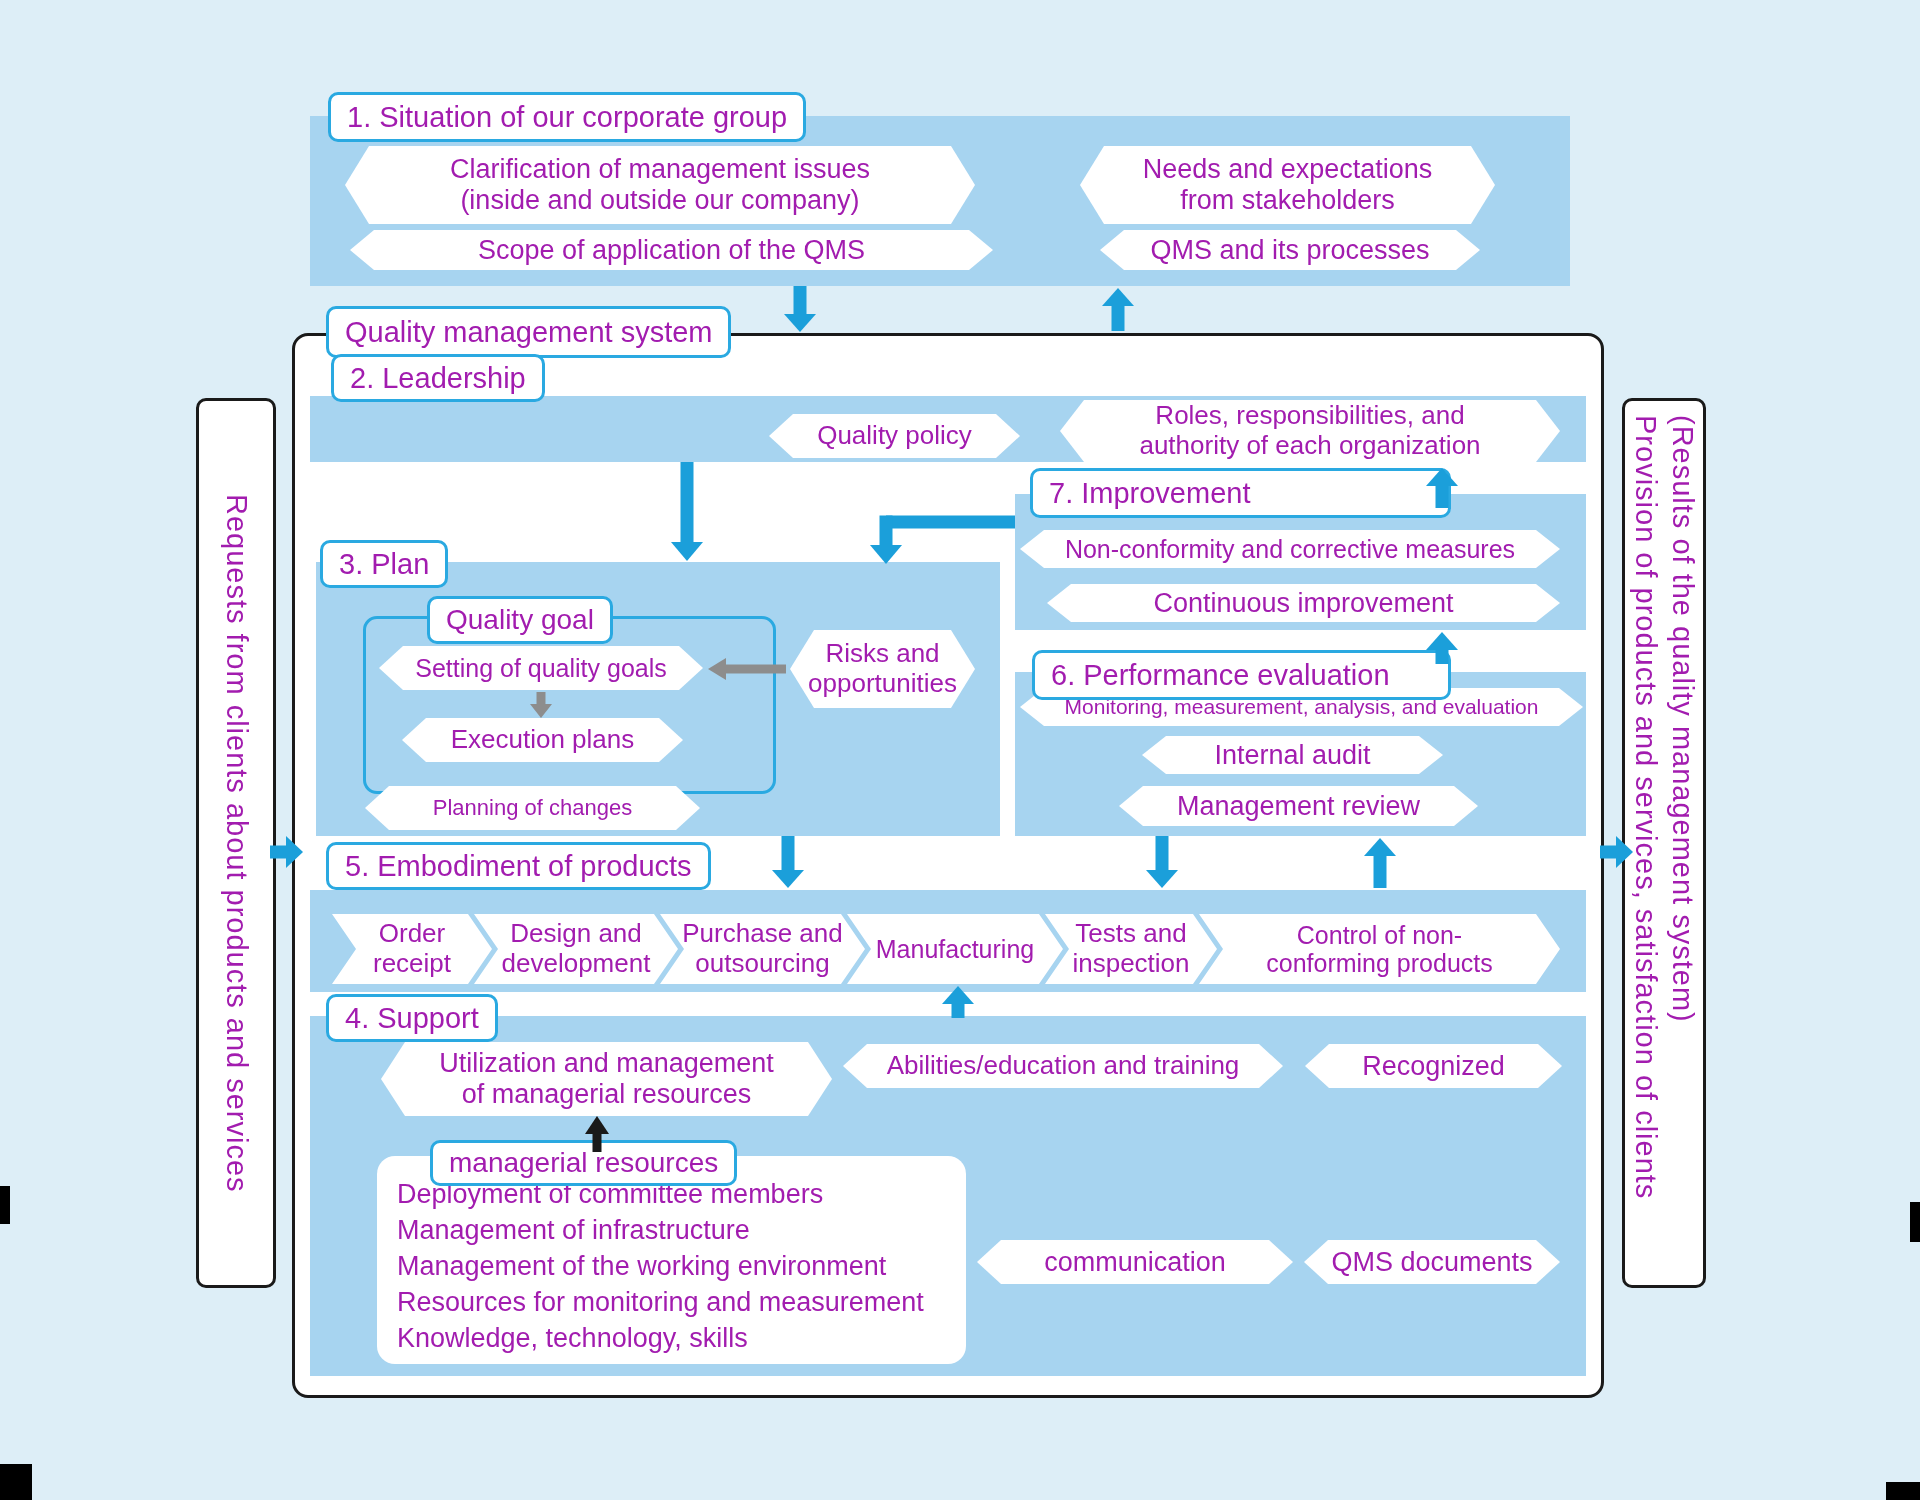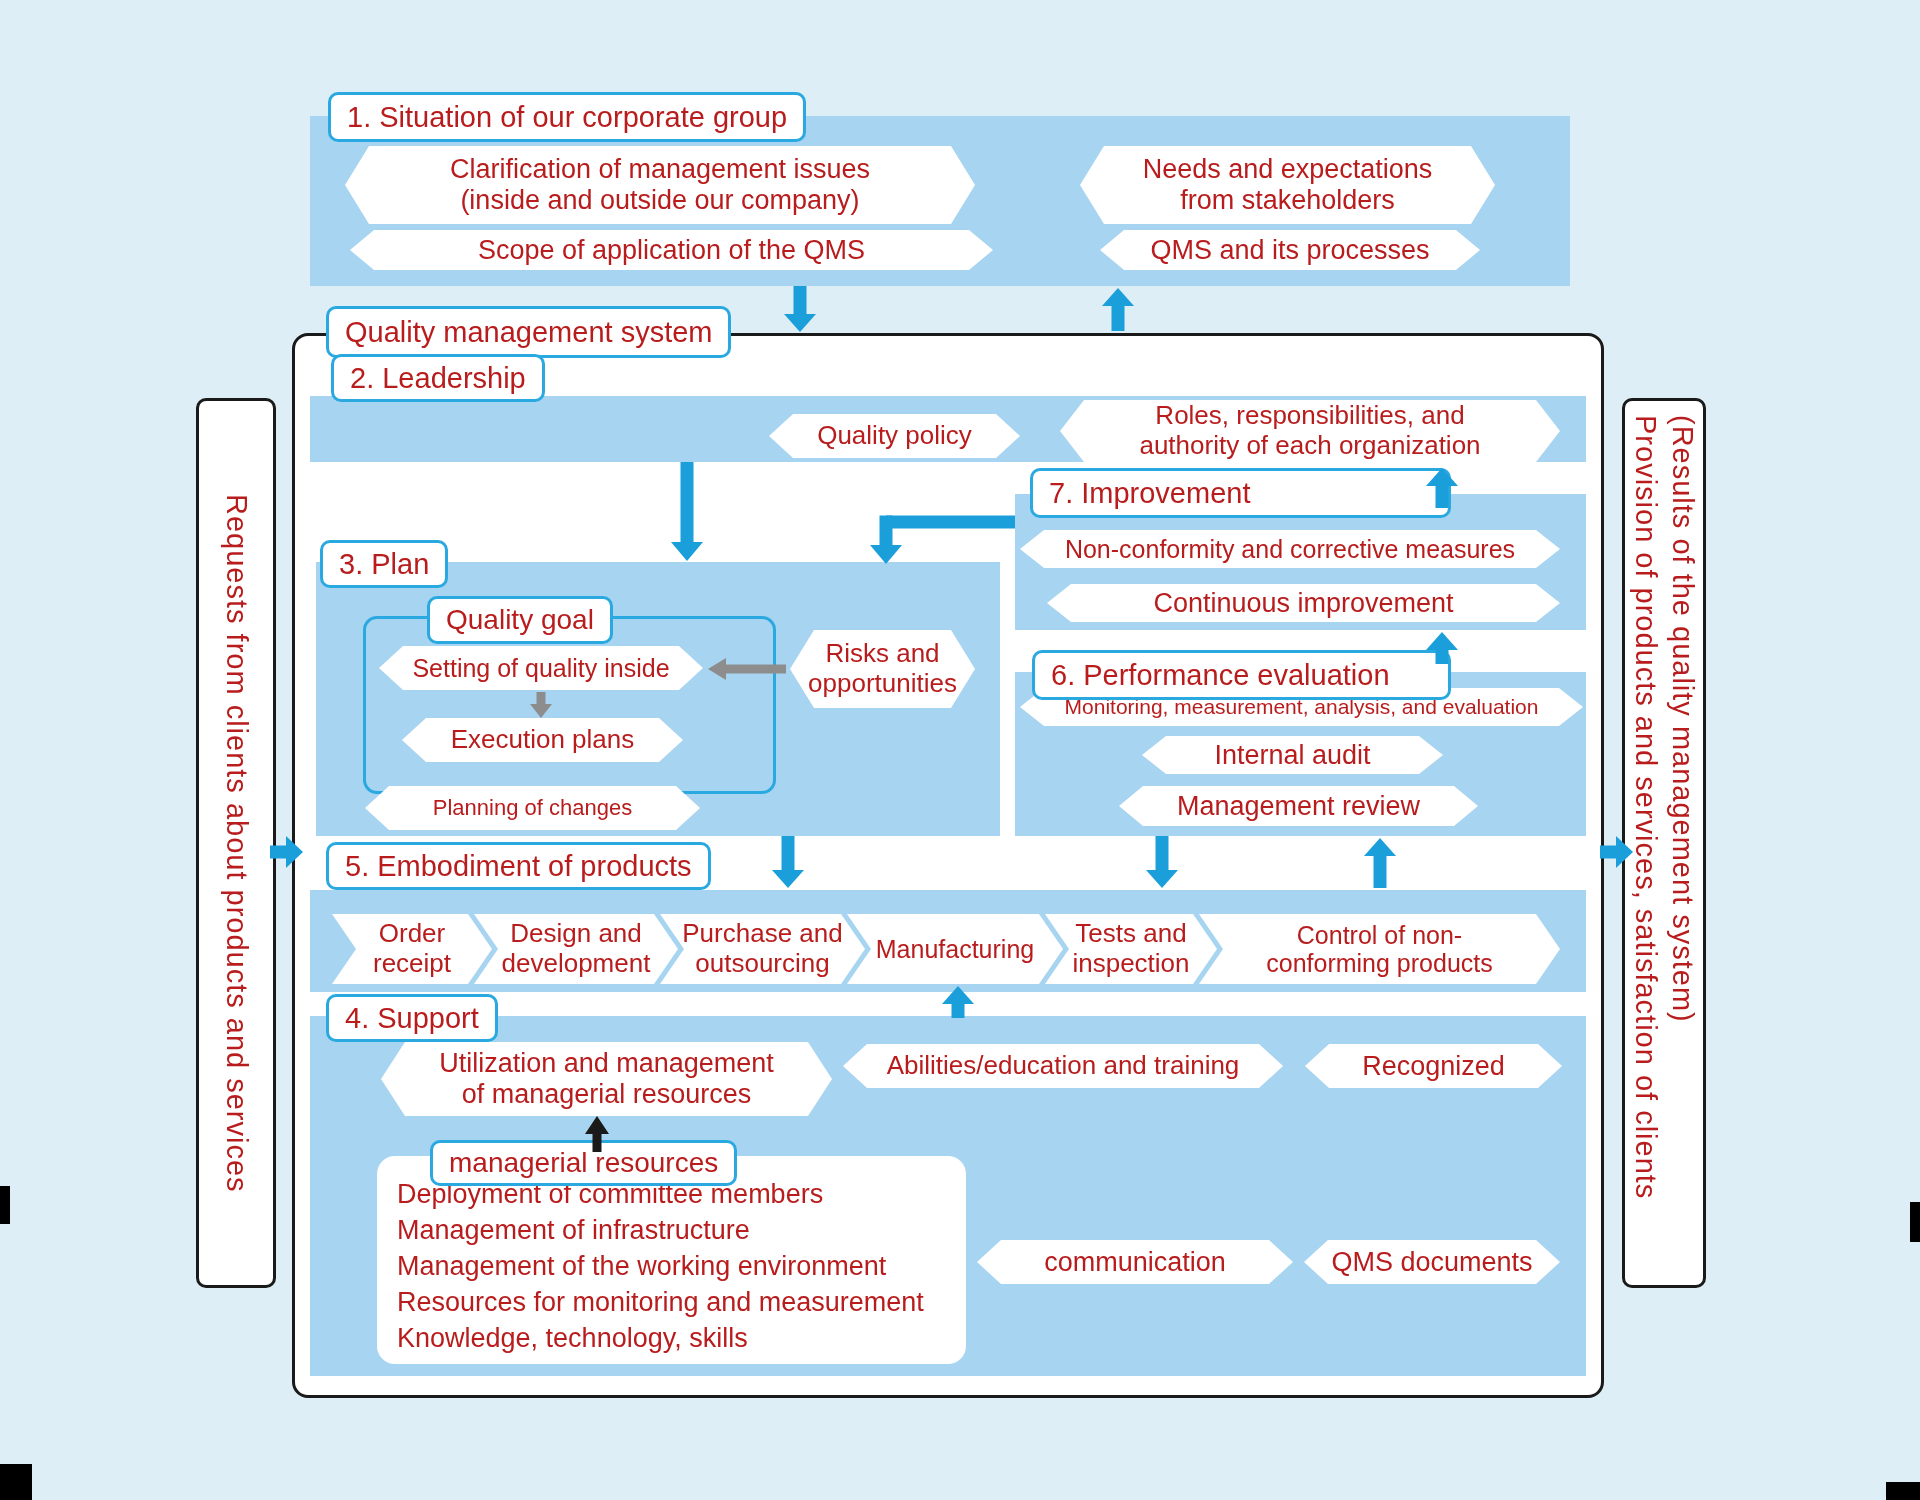--- a/index.html
+++ b/index.html
@@ -1,17 +1,17 @@
 <!DOCTYPE html>
 <html><head>
 <meta charset="utf-8">
 <style>
   html,body{margin:0;padding:0;background:#ddeef7;}
   .stage{position:relative;width:1920px;height:1500px;background:#ddeef7;
-         font-family:"Liberation Sans",sans-serif;color:#b91c1c;overflow:hidden;}
+         font-family:"Liberation Sans",sans-serif;color:#a21caf;overflow:hidden;}
   .band{position:absolute;background:#a7d4f0;z-index:1;}
   .mainbox{position:absolute;background:#ffffff;border:3px solid #1a1a1a;border-radius:16px;z-index:0;}
   .hex{position:absolute;background:#ffffff;display:flex;align-items:center;justify-content:center;
        text-align:center;white-space:pre-line;line-height:1.14;z-index:3;
        clip-path:polygon(24px 0,calc(100% - 24px) 0,100% 50%,calc(100% - 24px) 100%,24px 100%,0 50%);}
   .chev{position:absolute;background:#ffffff;display:flex;align-items:center;justify-content:center;
         text-align:center;white-space:pre-line;line-height:1.14;z-index:3;
         clip-path:polygon(0 0,calc(100% - 24px) 0,100% 50%,calc(100% - 24px) 100%,0 100%,24px 50%);}
   .tag{position:absolute;background:#ffffff;border:3px solid #2aa9e1;border-radius:10px;
        display:flex;align-items:center;padding:0 16px;font-size:29px;z-index:5;white-space:nowrap;}
@@ -60,21 +60,21 @@
   <div class="hex" style="left:1047px;top:584px;width:513px;height:38px;font-size:27px;">Continuous improvement</div>
 
   <div class="tag" style="left:320px;top:540px;height:42px;">
       <span>3. Plan</span>
     </div>
   <div class="band" style="left:316px;top:562px;width:684px;height:274px;"></div>
   <div class="subbox" style="left:363px;top:616px;width:407px;height:172px;"></div>
   <div class="tag" style="left:427px;top:596px;height:42px;font-size:28px;">
       <span>Quality goal</span>
     </div>
-  <div class="hex" style="left:379px;top:646px;width:324px;height:44px;font-size:25px;">Setting of quality inside</div>
+  <div class="hex" style="left:379px;top:646px;width:324px;height:44px;font-size:25px;">Setting of quality goals</div>
   <div class="hex" style="left:402px;top:718px;width:281px;height:44px;font-size:26px;">Execution plans</div>
   <div class="hex" style="left:365px;top:786px;width:335px;height:44px;font-size:22px;">Planning of changes</div>
   <div class="hex" style="left:790px;top:630px;width:185px;height:78px;font-size:26px;">Risks and
 opportunities</div>
 
   <div class="tag" style="left:1032px;top:650px;width:381px;height:44px;">
       <span>6. Performance evaluation</span>
     </div>
   <div class="band" style="left:1015px;top:672px;width:571px;height:164px;"></div>
   <div class="hex" style="left:1020px;top:688px;width:563px;height:38px;font-size:21px;">Monitoring, measurement, analysis, and evaluation</div>

